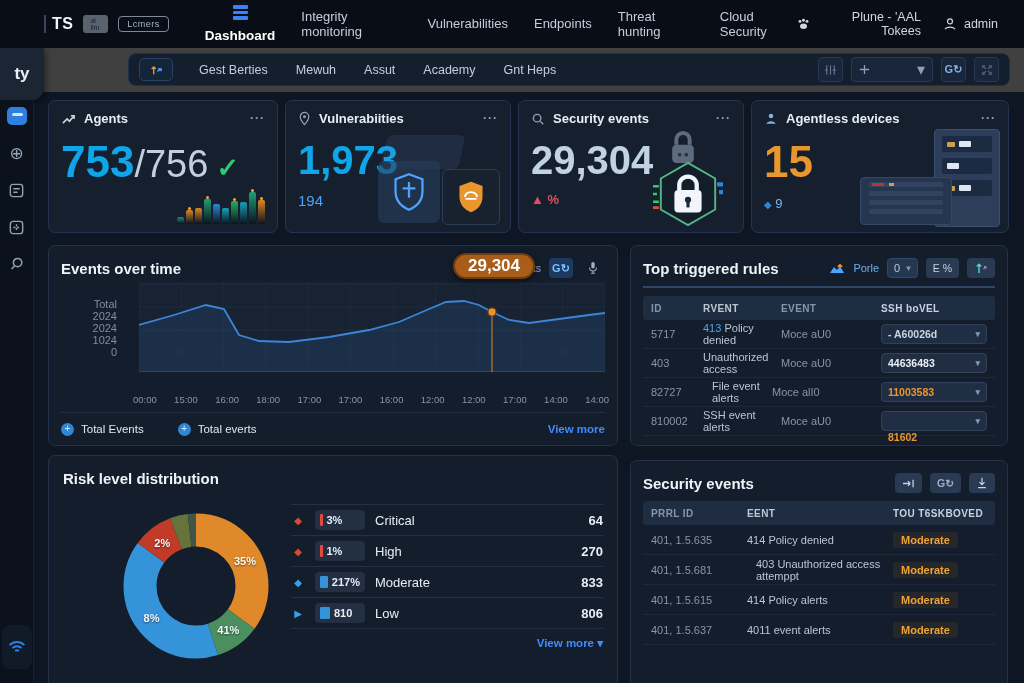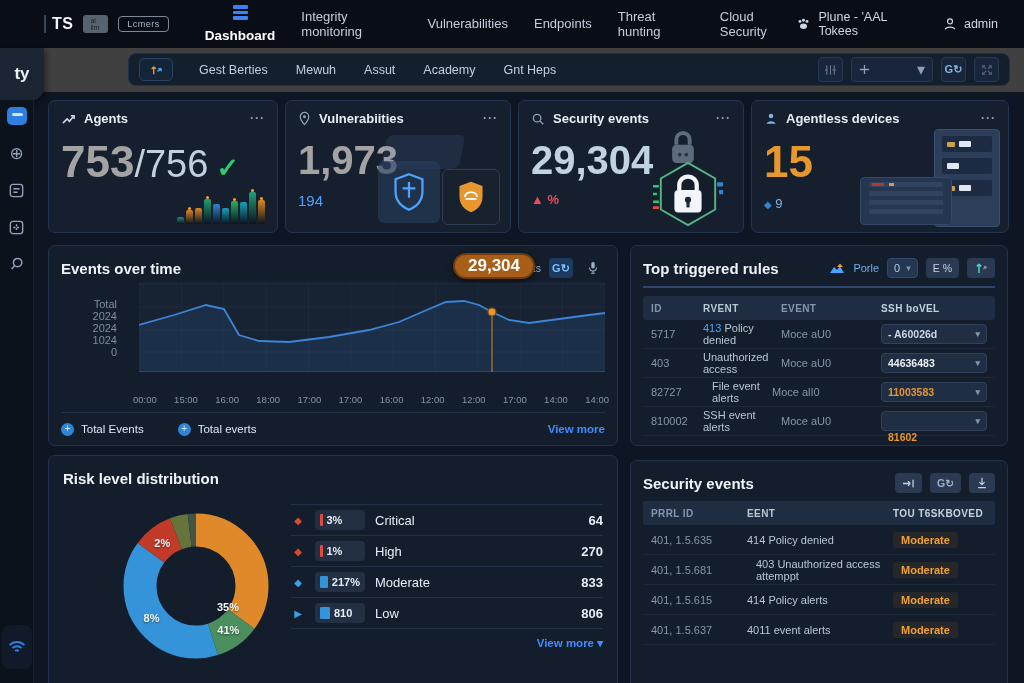--- a/index.html
+++ b/index.html
@@ -12,21 +12,21 @@
     display:flex;align-items:center;padding:0 26px 0 44px;}
   .brand{display:flex;align-items:center;gap:10px;}
   .brand .logo{font-weight:bold;font-size:16px;color:#f2f6fa;border-left:2px solid #3a4threa;padding-left:6px;letter-spacing:.5px;border-left:2px solid #39455a;}
   .badge-small{background:#59636f;color:#1a222c;font-size:7px;padding:2px 7px;border-radius:3px;line-height:1;}
   .badge-outline{border:1px solid #7d8999;color:#aab6c5;font-size:9px;padding:2px 8px;border-radius:4px;letter-spacing:.5px;}
   .topnav{display:flex;align-items:center;gap:26px;margin-left:36px;font-size:13px;color:#c3cedd;}
   .topnav .nav-item{cursor:pointer;display:flex;align-items:center;gap:8px;}
   .topnav .nav-item.active{color:#ffffff;font-weight:bold;font-size:13.5px;flex-direction:column;}
   .grid-icon{display:inline-flex;flex-direction:column;gap:2px;}
   .grid-icon i{display:block;width:15px;height:3.4px;background:#3b82f6;border-radius:1px;}
-  .top-right{margin-left:auto;display:flex;align-items:center;gap:22px;font-size:12.5px;color:#cdd7e4;}
+  .top-right{margin-left:auto;display:flex;align-items:center;gap:22px;font-size:12.5px;color:#cdd7e4;text-align:right;}
   .icon-label{display:flex;align-items:center;gap:7px;}
   .svgic{display:inline-block;vertical-align:middle;line-height:0;}
 
   
   .subnav{position:absolute;top:48px;left:0;right:0;height:44px;background:#404040;}
   .subnav-pill{position:absolute;left:128px;right:14px;top:5px;height:33px;background:#141f2e;
     border:1px solid #20304a;border-radius:8px;display:flex;align-items:center;padding:0 10px;gap:26px;}
   .nav-toggle{width:34px;height:23px;border:1px solid #2c4264;background:#132536;border-radius:5px;
     display:flex;align-items:center;justify-content:center;cursor:pointer;}
   .subnav-links{display:flex;gap:28px;font-size:12.5px;color:#c3cedd;}
@@ -49,21 +49,21 @@
   .wifi-wrap{margin-top:auto;margin-bottom:14px;width:30px;height:44px;background:#10striking;background:#101a28;border-radius:8px;display:flex;align-items:center;justify-content:center;}
 
   
   .cards{position:absolute;left:48px;top:100px;width:960px;height:133px;display:grid;
     grid-template-columns:230px 226px 226px 258px;gap:7px;}
   .card{background:#151f2e;border:1px solid #243350;border-radius:7px;position:relative;
     padding:10px 12px;overflow:hidden;}
   .card-head{display:flex;align-items:center;gap:8px;font-size:13px;font-weight:bold;color:#e6edf5;}
   .card-menu{margin-left:auto;color:#93a2b5;font-size:12px;letter-spacing:1px;cursor:pointer;line-height:0.6;}
   .big-row{display:flex;align-items:baseline;margin-top:14px;}
-  .big{font-size:44px;font-weight:bold;color:#a3a3a3;line-height:1;}
+  .big{font-size:44px;font-weight:bold;color:#0ea5e9;line-height:1;}
   .big-thin{font-size:38px;font-weight:300;color:#c2cfdc;line-height:1;}
   .check{color:#2ecc71;font-size:27px;font-weight:bold;margin-left:8px;}
   .sub-blue{color:#4da3ff;font-size:15px;margin-top:12px;}
   .sub-red{color:#e74c5e;font-size:13px;margin-top:12px;font-weight:bold;}
   .bars{position:absolute;right:12px;bottom:8px;display:flex;align-items:flex-end;gap:2px;height:36px;}
   .bars i{display:block;width:7px;border-radius:2px 2px 0 0;position:relative;}
   .bars i.dot:after{content:"";position:absolute;top:-3px;left:2px;width:3px;height:3px;border-radius:50%;background:#ff9d2e;}
   .illo{position:absolute;pointer-events:none;}
   .tile{position:absolute;border-radius:6px;display:flex;align-items:center;justify-content:center;}
   .srv{position:absolute;border-radius:4px;}
@@ -605,21 +605,21 @@
     <div class="phead">
         <span class="panel-title">Risk level distribution</span>
       </div>
     <div class="donut-wrap" id="donut-wrap"><svg width="160" height="160" viewBox="0 0 160 160">
           <circle cx="80" cy="80" r="56" fill="none" stroke="#e0892a" stroke-width="33" stroke-dasharray="123.15 351.86" stroke-dashoffset="0.00" transform="rotate(-90 80 80)"></circle>
           <circle cx="80" cy="80" r="56" fill="none" stroke="#4a8f5d" stroke-width="33" stroke-dasharray="35.19 351.86" stroke-dashoffset="-123.15" transform="rotate(-90 80 80)"></circle>
           <circle cx="80" cy="80" r="56" fill="none" stroke="#3593d9" stroke-width="33" stroke-dasharray="140.74 351.86" stroke-dashoffset="-158.34" transform="rotate(-90 80 80)"></circle>
           <circle cx="80" cy="80" r="56" fill="none" stroke="#c23a28" stroke-width="33" stroke-dasharray="31.67 351.86" stroke-dashoffset="-299.08" transform="rotate(-90 80 80)"></circle>
           <circle cx="80" cy="80" r="56" fill="none" stroke="#66743c" stroke-width="33" stroke-dasharray="14.07 351.86" stroke-dashoffset="-330.75" transform="rotate(-90 80 80)"></circle>
           <circle cx="80" cy="80" r="56" fill="none" stroke="#3e5547" stroke-width="33" stroke-dasharray="7.04 351.86" stroke-dashoffset="-344.82" transform="rotate(-90 80 80)"></circle>
-        </svg><span class="slice-label" style="left: 112px; top: 55.0305px; margin-top: 46px;">35%</span><span class="slice-label" style="left: 112.328px; top: 124.496px;">41%</span><span class="slice-label" style="left: 35.5041px; top: 112.328px;">8%</span><span class="slice-label" style="left: 46.2901px; top: 36.5415px;">2%</span></div>
+        </svg><span class="slice-label" style="left: 129px; top: 55.0305px;">35%</span><span class="slice-label" style="left: 112.328px; top: 124.496px;">41%</span><span class="slice-label" style="left: 35.5041px; top: 112.328px;">8%</span><span class="slice-label" style="left: 46.2901px; top: 36.5415px;">2%</span></div>
     <div class="risk-legend" id="risk-legend">
         <div class="r-row">
           <span class="r-ic" style="color: rgb(216, 75, 50);">◆</span>
           <span class="r-badge">
             <span class="mk-bar"></span>
             <span>3%</span>
           </span>
           <span class="r-label">Critical</span>
           <span class="r-count">64</span>
         </div>

